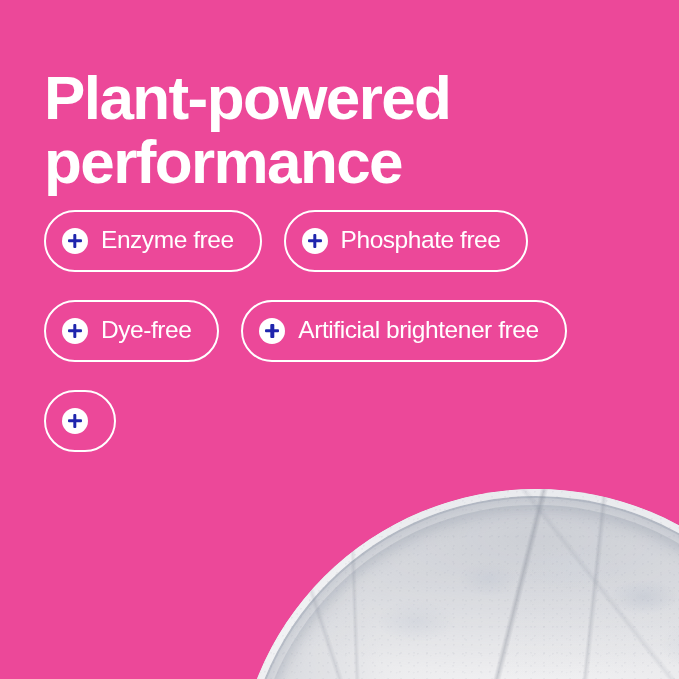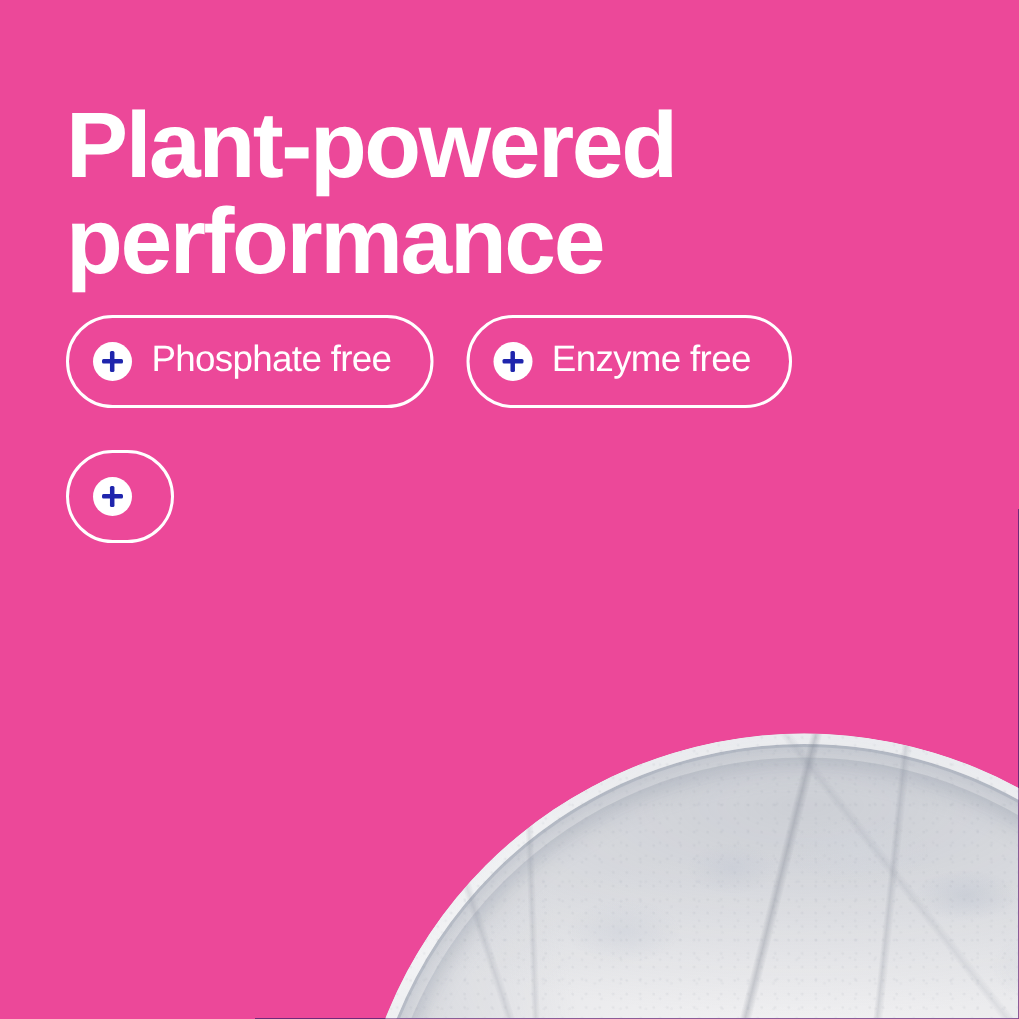--- a/index.html
+++ b/index.html
@@ -192,28 +192,38 @@
 <div id="stage">
 
   <h1 id="headline">Plant-powered
 performance</h1>
 
   <div id="badges">
 
     <div class="badge-row">
       <div class="badge">
         <span class="badge-icon"></span>
+        <span class="badge-label">Enzyme free</span>
+      </div>
+      <div class="badge">
+        <span class="badge-icon"></span>
         <span class="badge-label">Phosphate free</span>
       </div>
-      <div class="badge">
-        <span class="badge-icon"></span>
-        <span class="badge-label">Enzyme free</span>
-      </div>
     </div>
 
+    <div class="badge-row">
+      <div class="badge">
+        <span class="badge-icon"></span>
+        <span class="badge-label">Dye-free</span>
+      </div>
+      <div class="badge">
+        <span class="badge-icon"></span>
+        <span class="badge-label">Artificial brightener free</span>
+      </div>
+    </div>
 
     <div class="badge-row">
       <div class="badge">
         <span class="badge-icon"></span>
       </div>
     </div>
 
   </div>
 
   <div id="powder-dish">

